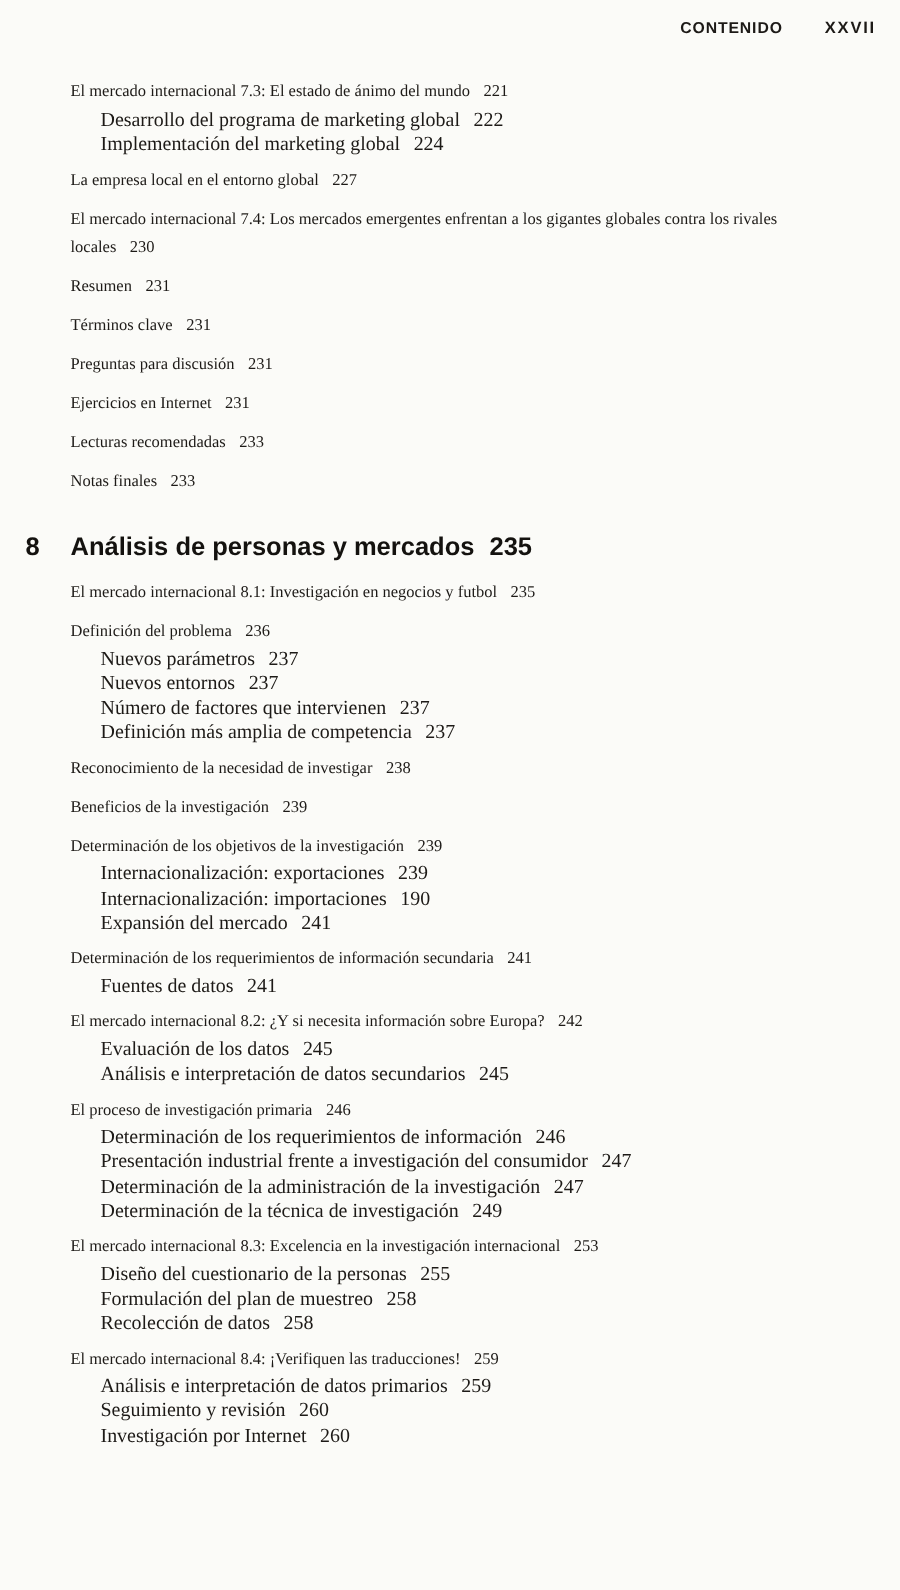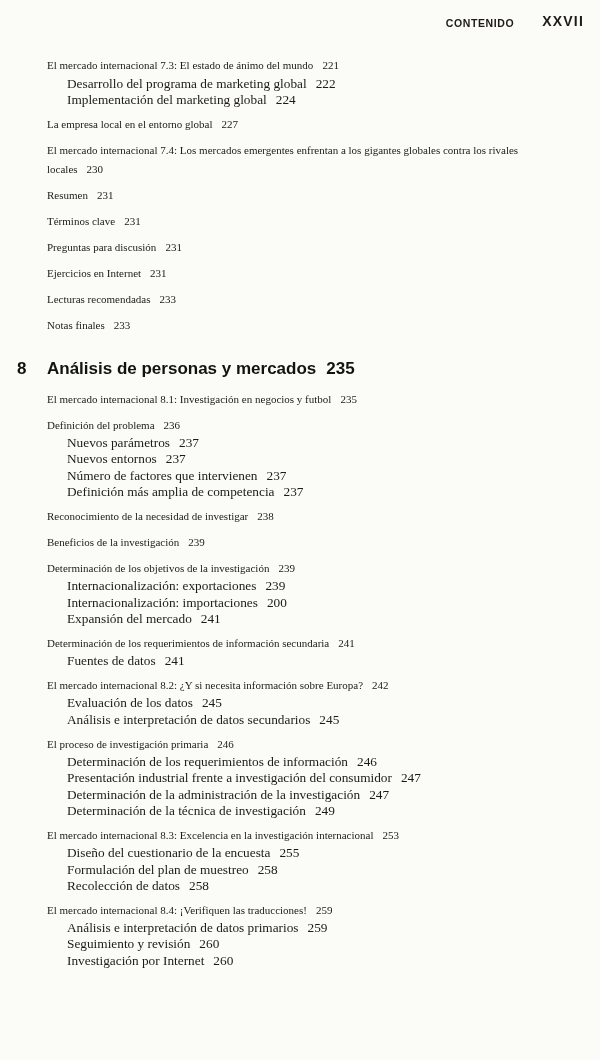--- a/index.html
+++ b/index.html
@@ -22,21 +22,21 @@
     gap: 28px;
     padding: 13px 16px 0 0;
     font-family: "Liberation Sans", sans-serif;
     font-weight: bold;
   }
   .page-header .running-title {
     font-size: 10.5px;
     letter-spacing: 0.6px;
   }
   .page-header .folio {
-    font-size: 14px;
+    font-size: 11px;
     letter-spacing: 1.2px;
   }
   #toc-list {
     padding: 20px 26px 0 47px;
   }
   .entry.l1 {
     font-size: 11px;
     line-height: 19px;
     margin-top: 7px;
     max-width: 515px;
@@ -95,33 +95,33 @@
     <div class="entry l1"><span class="t">El mercado internacional 8.1: Investigación en negocios y futbol</span><span class="pg">235</span></div>
     <div class="entry l1"><span class="t">Definición del problema</span><span class="pg">236</span></div>
     <div class="entry l2"><span class="t">Nuevos parámetros</span><span class="pg">237</span></div>
     <div class="entry l2"><span class="t">Nuevos entornos</span><span class="pg">237</span></div>
     <div class="entry l2"><span class="t">Número de factores que intervienen</span><span class="pg">237</span></div>
     <div class="entry l2"><span class="t">Definición más amplia de competencia</span><span class="pg">237</span></div>
     <div class="entry l1"><span class="t">Reconocimiento de la necesidad de investigar</span><span class="pg">238</span></div>
     <div class="entry l1"><span class="t">Beneficios de la investigación</span><span class="pg">239</span></div>
     <div class="entry l1"><span class="t">Determinación de los objetivos de la investigación</span><span class="pg">239</span></div>
     <div class="entry l2"><span class="t">Internacionalización: exportaciones</span><span class="pg">239</span></div>
-    <div class="entry l2"><span class="t">Internacionalización: importaciones</span><span class="pg">200</span></div>
+    <div class="entry l2"><span class="t">Internacionalización: importaciones</span><span class="pg">190</span></div>
     <div class="entry l2"><span class="t">Expansión del mercado</span><span class="pg">241</span></div>
     <div class="entry l1"><span class="t">Determinación de los requerimientos de información secundaria</span><span class="pg">241</span></div>
     <div class="entry l2"><span class="t">Fuentes de datos</span><span class="pg">241</span></div>
     <div class="entry l1"><span class="t">El mercado internacional 8.2: ¿Y si necesita información sobre Europa?</span><span class="pg">242</span></div>
     <div class="entry l2"><span class="t">Evaluación de los datos</span><span class="pg">245</span></div>
     <div class="entry l2"><span class="t">Análisis e interpretación de datos secundarios</span><span class="pg">245</span></div>
     <div class="entry l1"><span class="t">El proceso de investigación primaria</span><span class="pg">246</span></div>
     <div class="entry l2"><span class="t">Determinación de los requerimientos de información</span><span class="pg">246</span></div>
     <div class="entry l2"><span class="t">Presentación industrial frente a investigación del consumidor</span><span class="pg">247</span></div>
     <div class="entry l2"><span class="t">Determinación de la administración de la investigación</span><span class="pg">247</span></div>
     <div class="entry l2"><span class="t">Determinación de la técnica de investigación</span><span class="pg">249</span></div>
     <div class="entry l1"><span class="t">El mercado internacional 8.3: Excelencia en la investigación internacional</span><span class="pg">253</span></div>
-    <div class="entry l2"><span class="t">Diseño del cuestionario de la encuesta</span><span class="pg">255</span></div>
+    <div class="entry l2"><span class="t">Diseño del cuestionario de la personas</span><span class="pg">255</span></div>
     <div class="entry l2"><span class="t">Formulación del plan de muestreo</span><span class="pg">258</span></div>
     <div class="entry l2"><span class="t">Recolección de datos</span><span class="pg">258</span></div>
     <div class="entry l1"><span class="t">El mercado internacional 8.4: ¡Verifiquen las traducciones!</span><span class="pg">259</span></div>
     <div class="entry l2"><span class="t">Análisis e interpretación de datos primarios</span><span class="pg">259</span></div>
     <div class="entry l2"><span class="t">Seguimiento y revisión</span><span class="pg">260</span></div>
     <div class="entry l2"><span class="t">Investigación por Internet</span><span class="pg">260</span></div>
   </div>
 
 </body></html>

